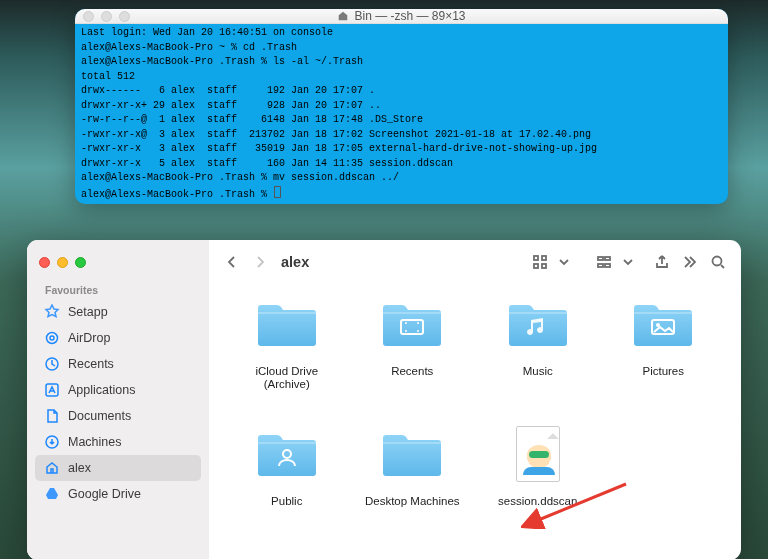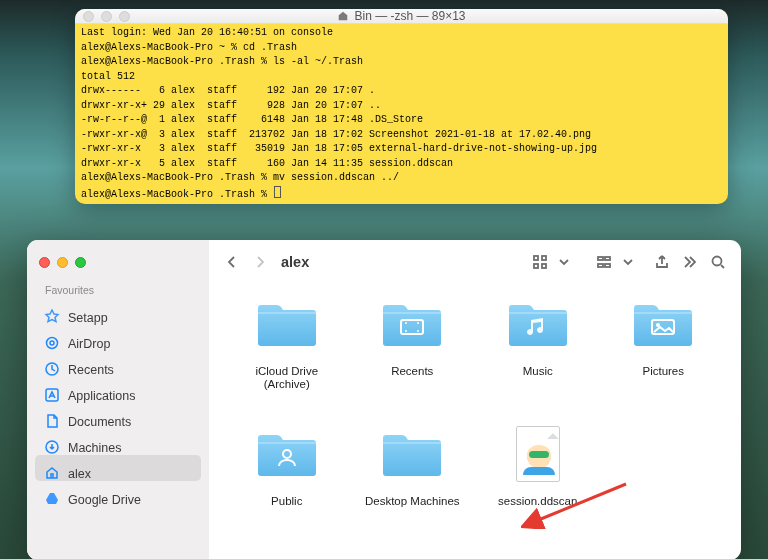--- a/index.html
+++ b/index.html
@@ -4,21 +4,21 @@
 <style>
   * { margin: 0; padding: 0; box-sizing: border-box; }
   body {
     width: 768px; height: 559px; overflow: hidden; position: relative;
     font-family: -apple-system, "Helvetica Neue", Arial, sans-serif;
     background: linear-gradient(180deg,#1d2a2a 0%, #2d5a5a 10%, #5aa0a0 30%, #3d6a5a 50%, #2a4a3a 100%);
   }
   
   .terminal {
     position: absolute; left: 75px; top: 9px; width: 653px; height: 195px;
-    background: #fde047; border-radius: 10px; box-shadow: 0 6px 24px rgba(0,0,0,.3);
+    background: #0ea5e9; border-radius: 10px; box-shadow: 0 6px 24px rgba(0,0,0,.3);
     display: flex; flex-direction: column; overflow: hidden; justify-content: flex-end;
   }
   .term-titlebar {
     height: 23px; background: linear-gradient(#f9f9f9,#ececec);
     border-bottom: 1px solid #ddd; display: flex; align-items: center; position: relative;
     font-size: 12px; color: #555;
   }
   .traffic { position: absolute; left: 8px; display: flex; gap: 7px; }
   .tdot { width: 11px; height: 11px; border-radius: 50%; background: #ddd; border: .5px solid #ccc;}
   .term-title { margin: 0 auto; display: flex; align-items: center; gap: 5px; }
@@ -38,24 +38,24 @@
   }
   .sidebar {
     width: 182px; background:#f0eeee; border-right:none;
     display:flex; flex-direction:column; font-size:12.5px;
   }
   .sb-top { height:44px; display:flex; align-items:center; padding-left:12px;}
   .sb-traffic { display:flex; gap:7px;}
   .sb-traffic .tdot.red{background:#ff5f57;border-color:#e33e32;}
   .sb-traffic .tdot.yel{background:#ffbd2e;border-color:#e09e19;}
   .sb-traffic .tdot.grn{background:#28c940;border-color:#1aaa2b;}
-  .sb-section { padding:0 0 3px 18px; color:#8a8a8a; font-size:10.5px; font-weight:400;}
+  .sb-section { padding:0 0 3px 18px; color:#8a8a8a; font-size:10.5px; font-weight:700;}
   .sb-items { padding: 0 8px 0 8px; overflow:hidden;}
   .sb-item {
-    display:flex; align-items:flex-end; gap:8px; height:26px; padding:0 8px;
+    display:flex; align-items:center; gap:8px; height:26px; padding:0 8px;
     border-radius:5px; color:#3b3b3b; cursor:default;
   }
   .sb-item.active { background:#dcdadb; }
   .sb-item .ic { width:17px; height:17px; display:flex; align-items:center; justify-content:center;}
   .sb-item .ic svg{ width:16px; height:16px; }
   .sb-item .ic .blue{stroke:#1e88ff;fill:none;stroke-width:1.5;}
   .sb-item .lbl{ flex:1; white-space:nowrap; overflow:hidden; text-overflow:ellipsis;}
   .main { flex:1; display:flex; flex-direction:column; position:relative;}
   .toolbar {
     height:44px; display:flex; align-items:center; padding:0 12px;

